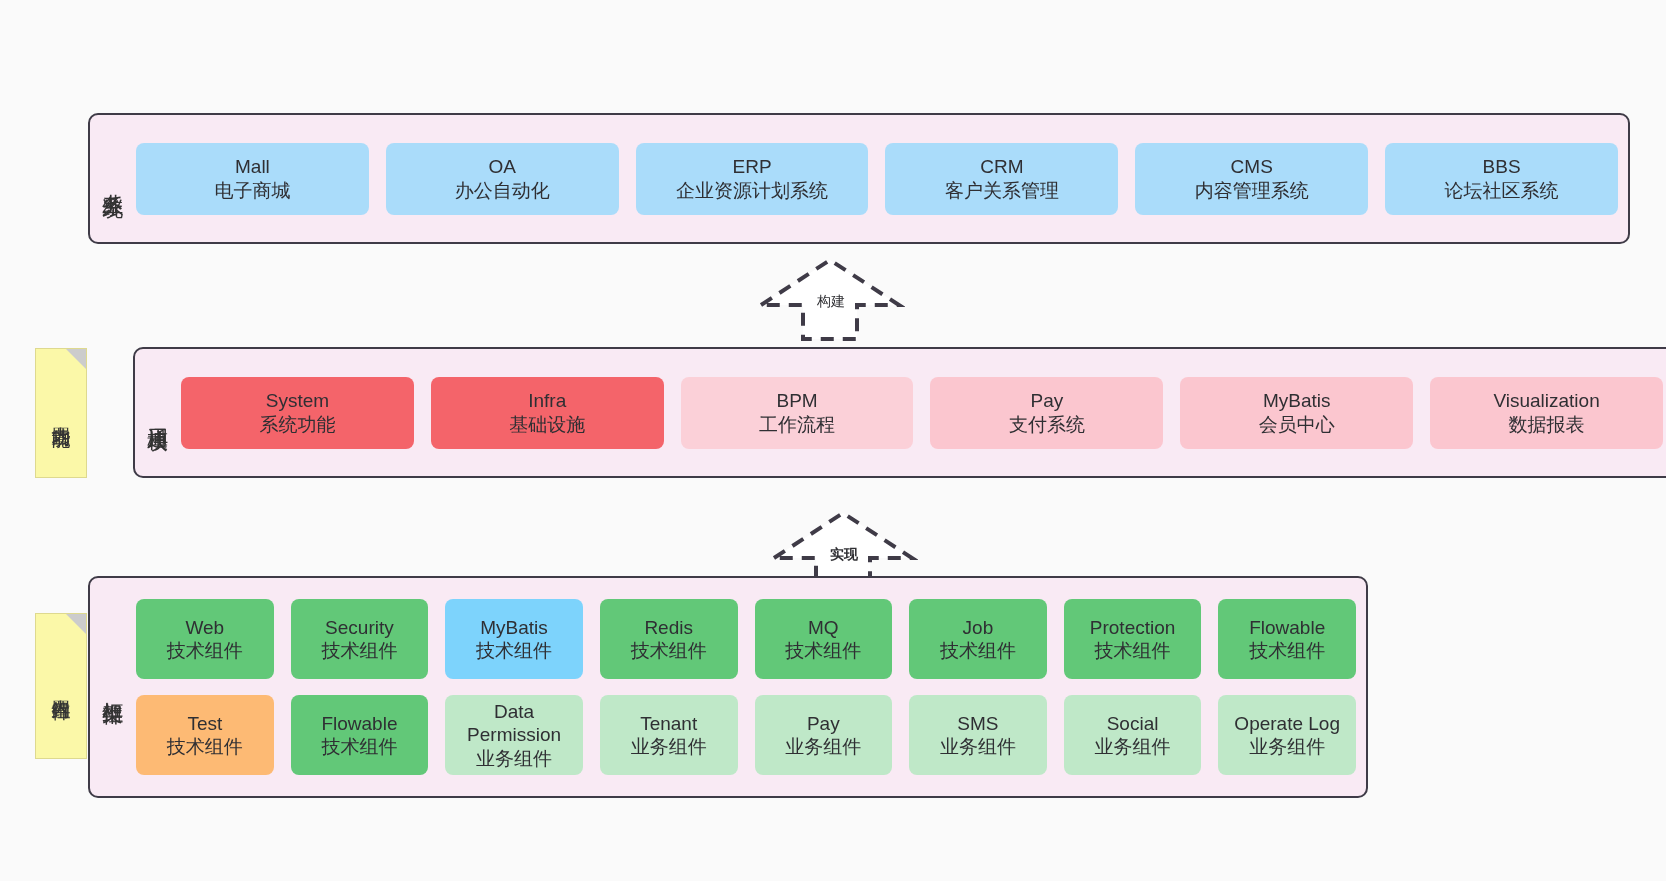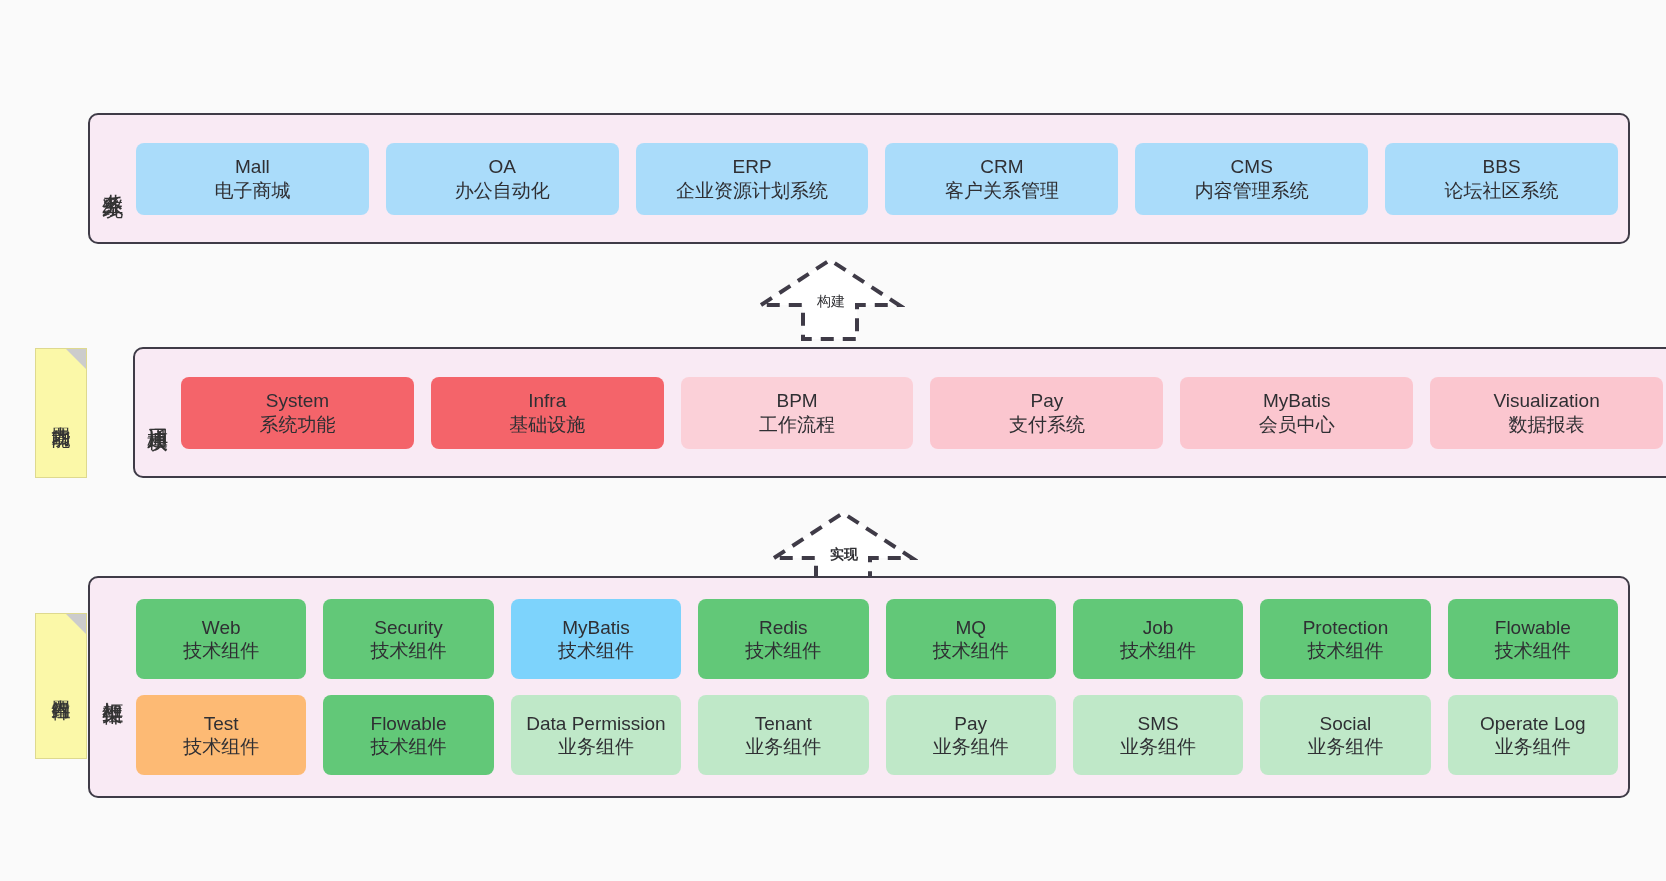--- a/index.html
+++ b/index.html
@@ -70,21 +70,21 @@
   
   #layer-business{left:88px;top:113px;width:1542px;height:131px;}
   #layer-business .row{height:72px;}
   #layer-business .card{background:#aadcfa;}
 
   
   #layer-modules{left:88px;top:347px;width:1542px;height:131px;margin-left:45px;}
   #layer-modules .row{height:72px;}
 
   
-  #layer-framework{left:88px;top:576px;width:1542px;height:222px;}
+  #layer-framework{left:88px;top:576px;width:1280px;height:222px;}
   #layer-framework .layer-body{gap:16px;padding-top:10px;padding-bottom:10px;}
   #layer-framework .row{height:80px;}
 
   
   .note{
     position:absolute;
     width:52px;
     background:#fbf8a8;
     border:1px solid #ded98f;
     box-sizing:border-box;

